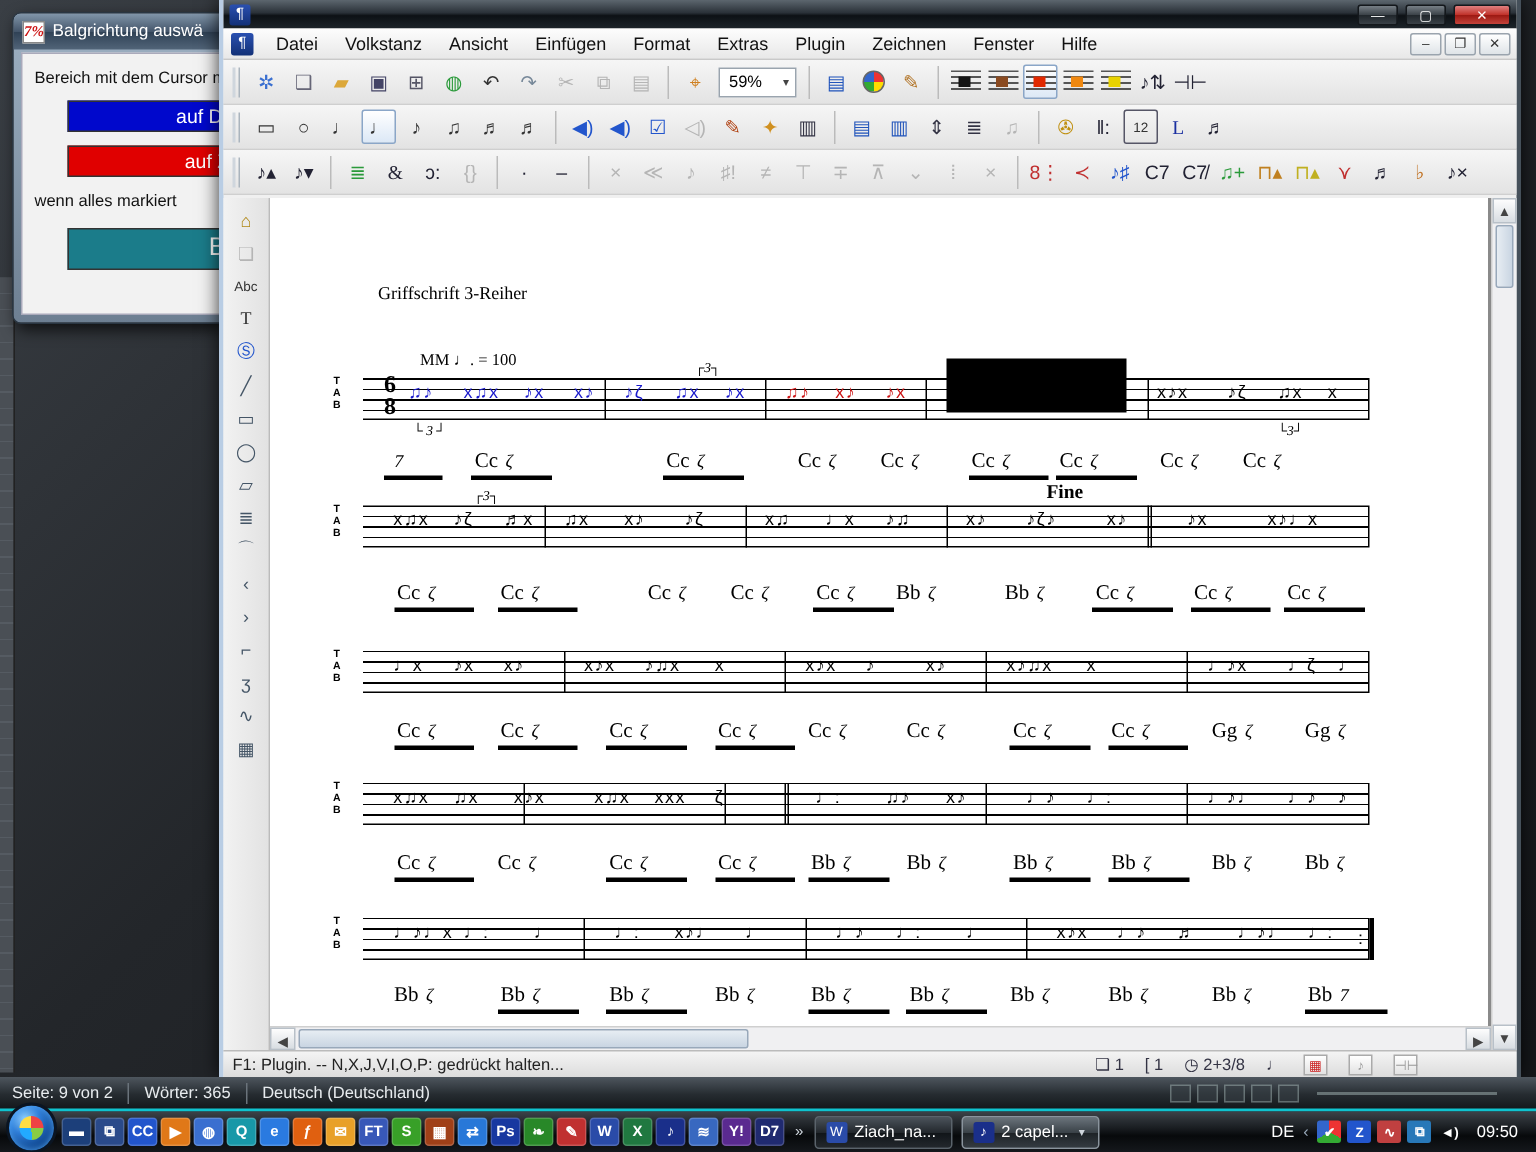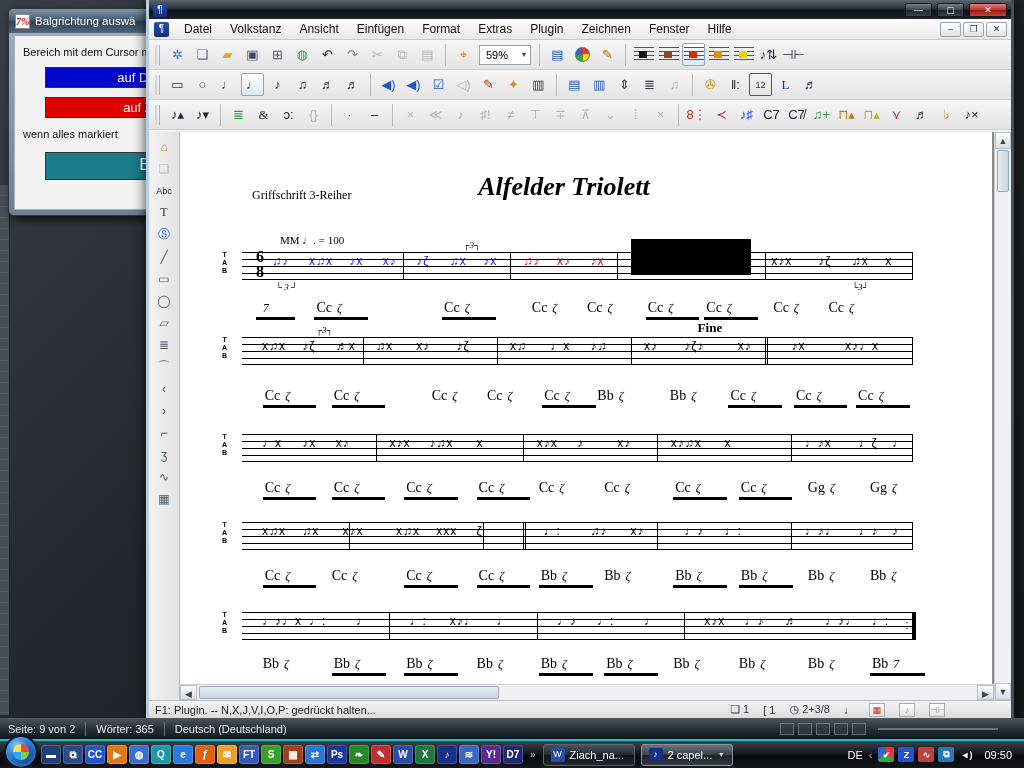--- a/index.html
+++ b/index.html
@@ -335,21 +335,20 @@
           <span class="tbtn" style="color: rgb(68, 85, 102);">‹</span>
           <span class="tbtn" style="color: rgb(68, 85, 102);">›</span>
           <span class="tbtn" style="color: rgb(68, 85, 102);">⌐</span>
           <span class="tbtn" style="color: rgb(68, 85, 102);">ʒ</span>
           <span class="tbtn" style="color: rgb(68, 85, 102);">∿</span>
           <span class="tbtn" style="color: rgb(68, 85, 102);">▦</span>
         </div>
       <div id="docarea">
         <div id="page">
           <div class="sc-small" style="left:72px;top:56px">Griffschrift 3-Reiher</div>
-          <div id="sc-title">Alfelder Triolett</div>
           <div class="sc-small" style="left:100px;top:102px;font-size:11px">MM ♩. = 100</div>
           <div id="fine-label" style="left: 517.6px; top: 188px;">Fine</div>
           <div id="systems">
               <div class="system" style="top: 120px;">
                 <div class="staff"></div>
                 <div class="tabclef" style="white-space: pre;">T
 A
 B</div>
                 <div class="timesig" style="white-space: pre; line-height: 15px;">6
 8</div>

